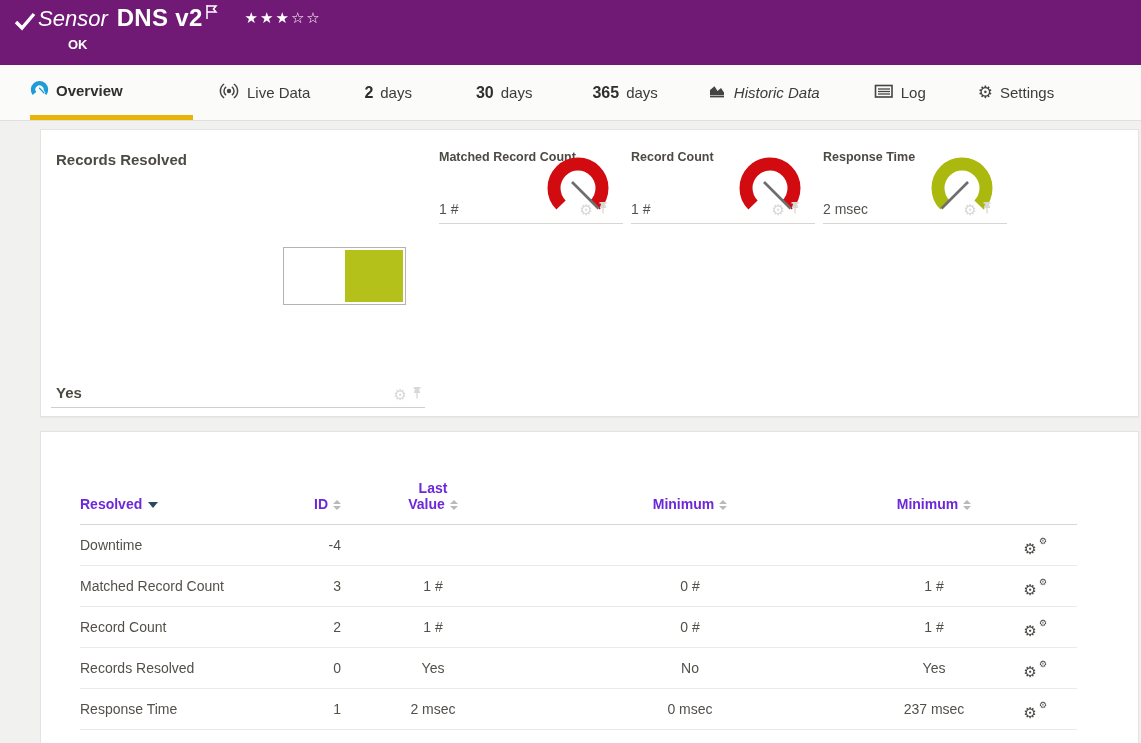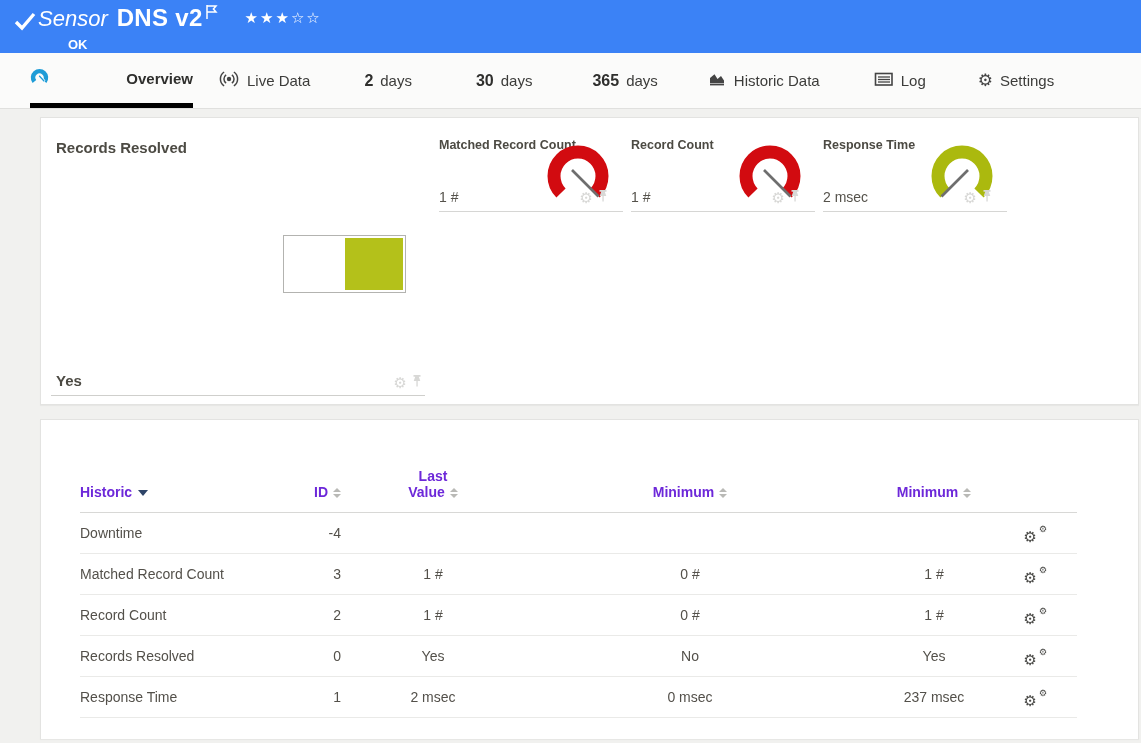--- a/index.html
+++ b/index.html
@@ -1,40 +1,40 @@
 <!DOCTYPE html>
 <html><head>
 <meta charset="utf-8">
 <style>
   * { margin:0; padding:0; box-sizing:border-box; }
   html,body { width:1141px; height:743px; overflow:hidden; }
   body { font-family:"Liberation Sans","DejaVu Sans",sans-serif; background:#f1f1ef; color:#4e4b45; }
 
   
-  .banner { height:53px; background:#3b82f6; position:relative; color:#fff; }
+  .banner { height:65px; background:#701a75; position:relative; color:#fff; }
   .banner .check { position:absolute; left:14px; top:12px; }
   .banner .title-row { position:absolute; left:38px; top:4px; white-space:nowrap; }
   .banner .kind { font-style:italic; font-size:22px; font-weight:400; vertical-align:baseline; }
   .banner .name { font-weight:700; font-size:24px; margin-left:9px; letter-spacing:0.3px; }
   .banner .flag { display:inline-block; vertical-align:super; margin-left:2px; }
   .banner .stars { font-family:"DejaVu Sans",sans-serif; font-size:15px; letter-spacing:2px; margin-left:26px; vertical-align:3px; }
   .banner .status { position:absolute; left:68px; top:37px; font-size:13px; font-weight:700; }
 
   
   .tabbar { height:56px; background:#fbfbfa; border-bottom:1px solid #e0e0de; display:flex; align-items:stretch; padding-left:30px; }
   .tab { display:flex; align-items:center; gap:7px; font-size:15px; color:#3c3c3a; cursor:pointer; padding:0 6px; position:relative; }
   .tab .num { font-weight:700; font-size:16px; color:#2f2f2d; }
-  .tab.active { border-bottom:5px solid #000000; justify-content:space-between; }
+  .tab.active { border-bottom:5px solid #eab308; justify-content:flex-start; }
   .tab.active .tlabel { font-weight:700; color:#2f2f2d; }
   .t-overview { width:163px; padding:0; }
   .t-livedata { margin-left:18px;gap:6px; }
   .t-2days   { margin-left:42px; }
   .t-30days  { margin-left:52px; }
   .t-365days { margin-left:48px; }
-  .t-historic{ margin-left:38px; }
+  .t-historic{ margin-left:38px;font-style:italic; }
   .t-log     { margin-left:42px; }
   .t-settings{ margin-left:40px; }
   .tab .uni-icon { font-family:"DejaVu Sans",sans-serif; font-size:17px; color:#444; line-height:1; }
 
   
   .card { background:#fff; border:1px solid #e3e3e1; box-shadow:0 1px 1px rgba(0,0,0,0.04); margin-left:40px; margin-right:2px; position:relative; }
   .card1 { margin-top:8px; height:288px; }
   .card2 { margin-top:14px; height:320px; border-bottom:none; }
 
   
@@ -237,21 +237,21 @@
       <col class="c-channel">
         <col class="c-id">
         <col class="c-last">
         <col class="c-min">
         <col class="c-max">
         <col class="c-gear">
     </colgroup>
     <thead>
       <tr>
         <th class="l">
-          <span>Historic</span><span class="sort-active"></span>
+          <span>Resolved</span><span class="sort-active"></span>
         </th>
         <th class="r">
           <span>ID</span><span class="sort"><i class="up"></i><i class="dn"></i></span>
         </th>
         <th class="c">
           <div>Last</div>
           <div><span>Value</span><span class="sort"><i class="up"></i><i class="dn"></i></span></div>
         </th>
         <th class="c">
           <span>Minimum</span><span class="sort"><i class="up"></i><i class="dn"></i></span>

